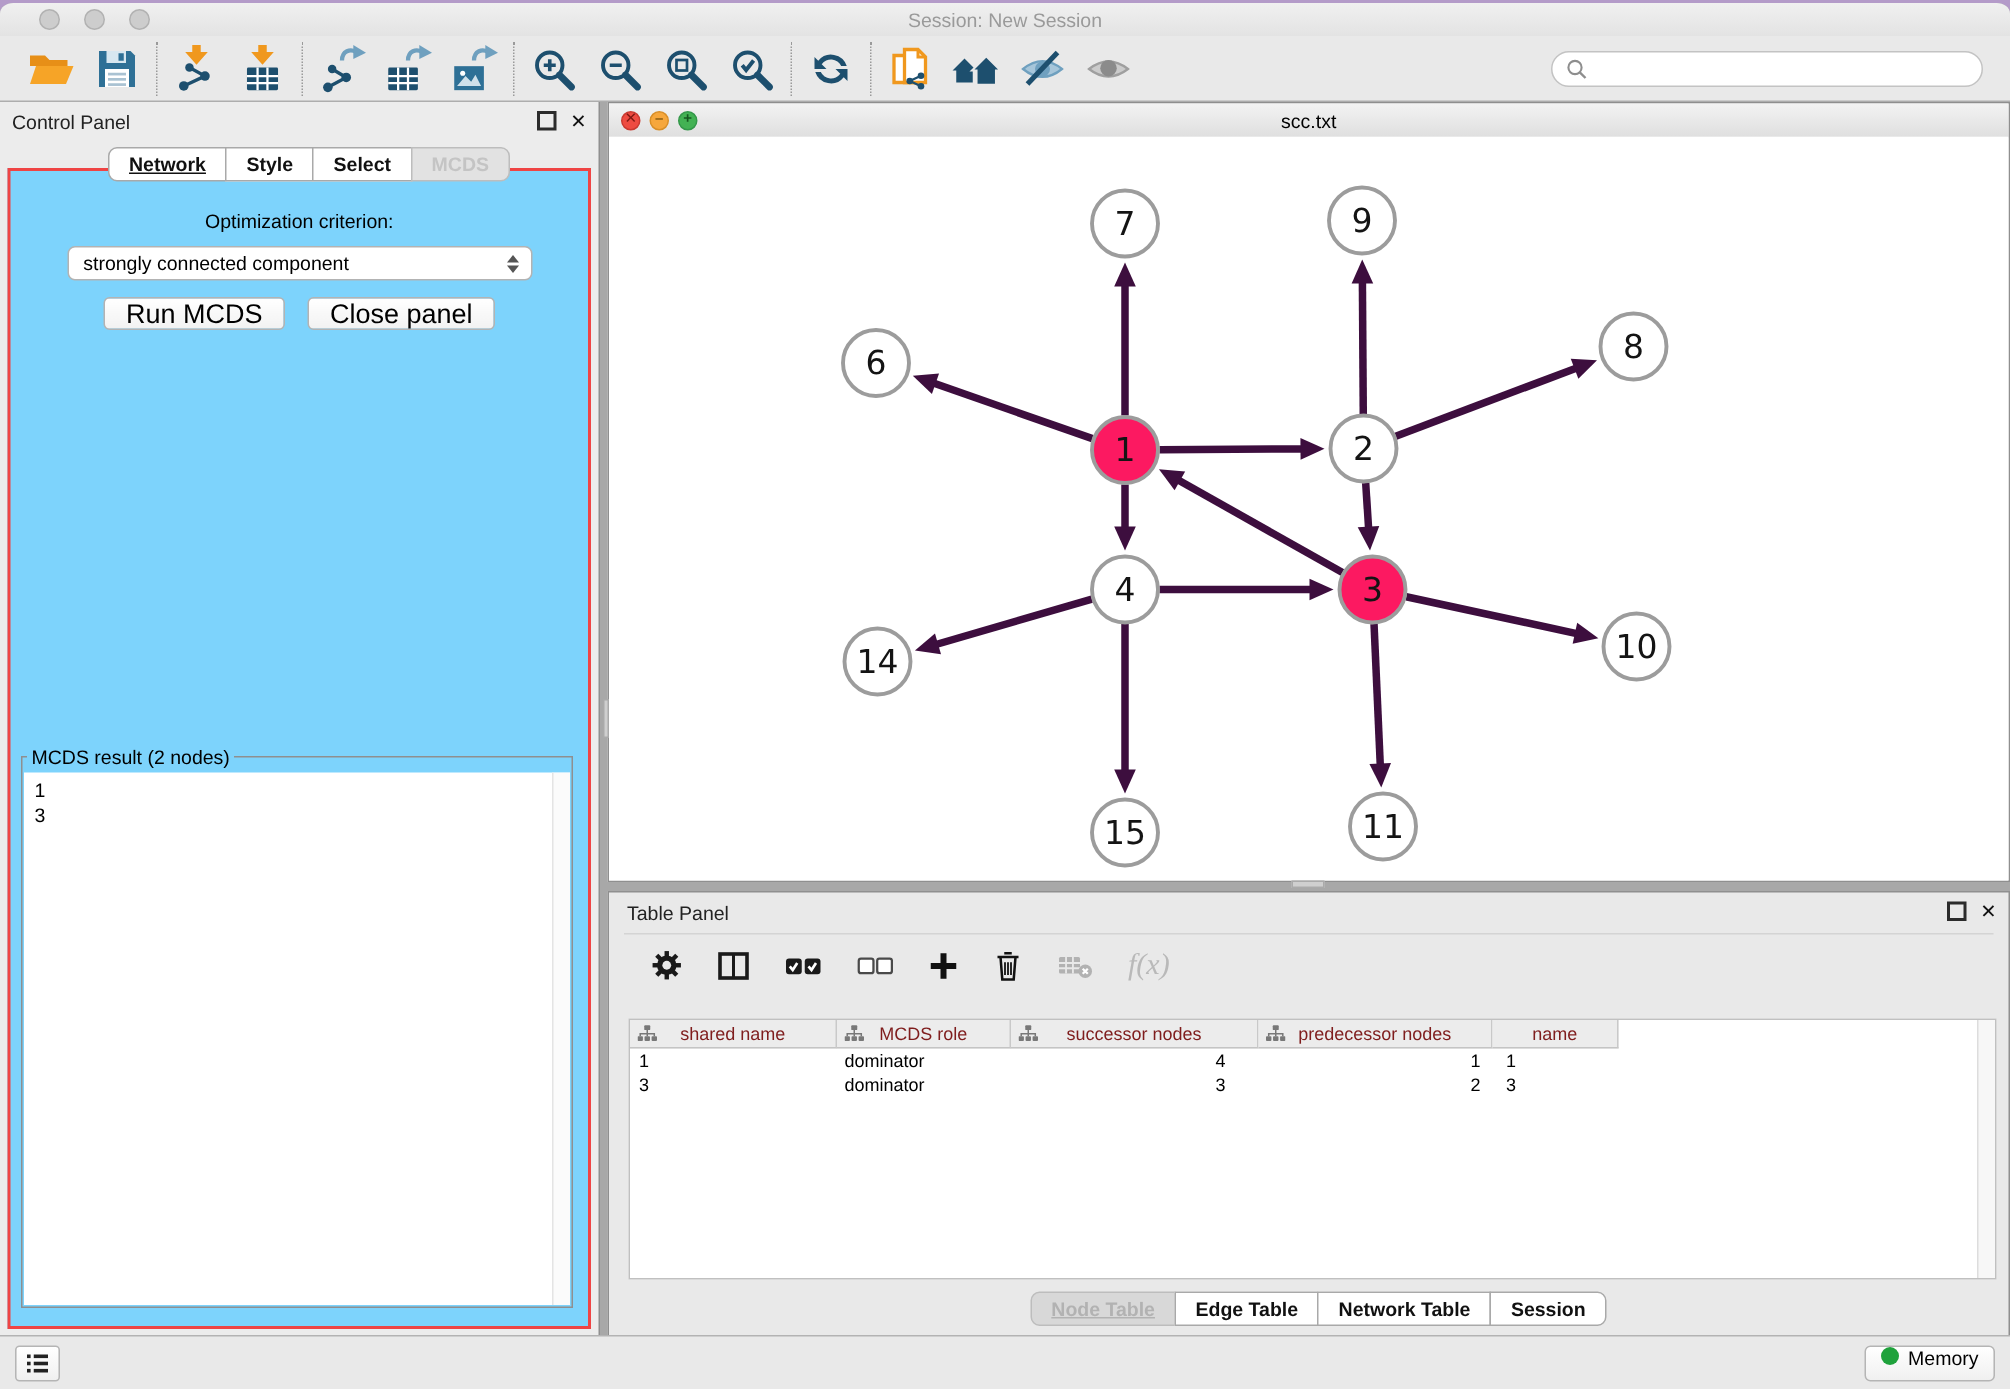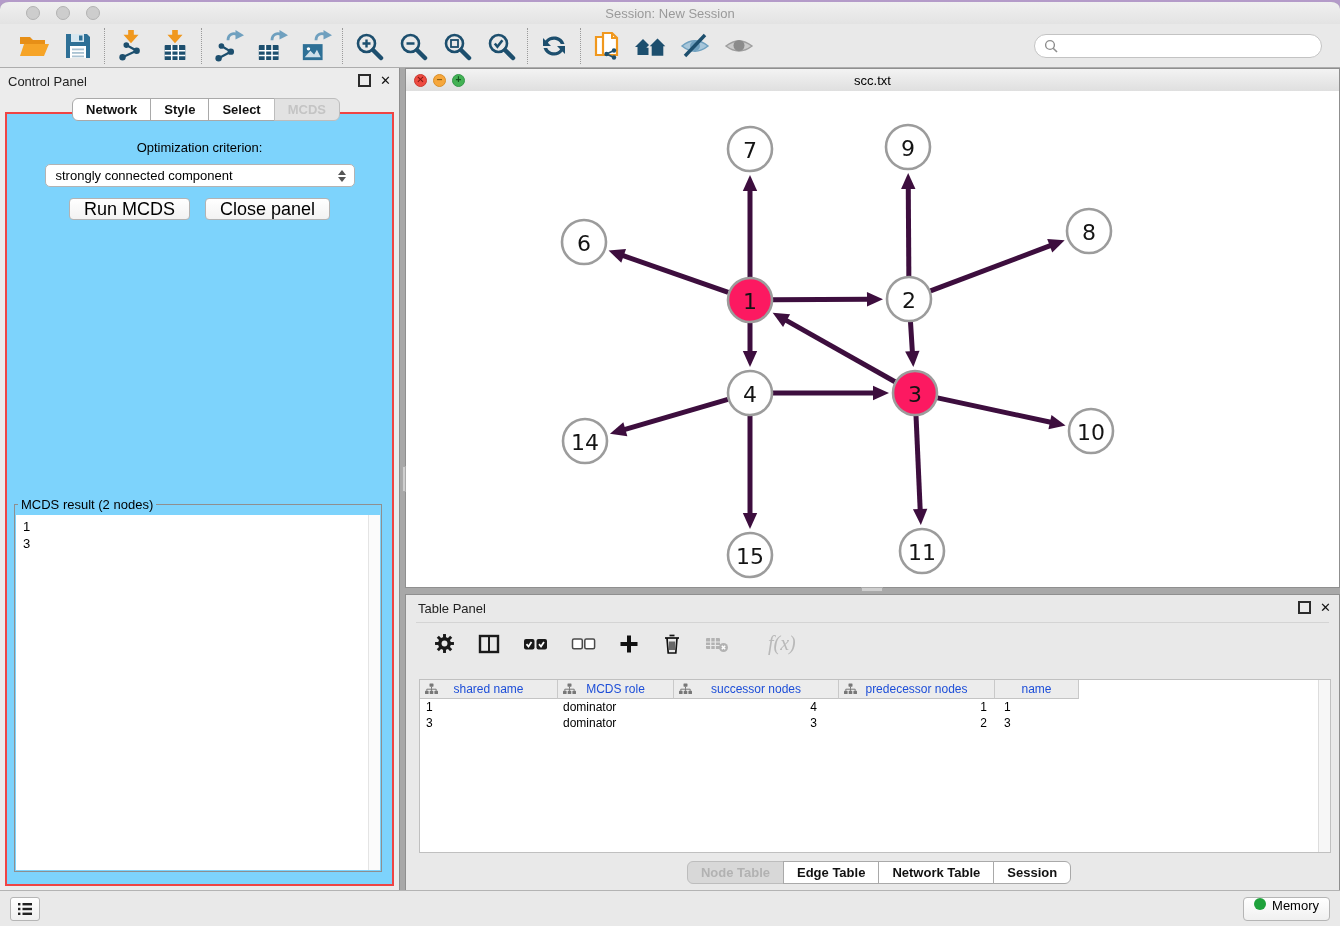--- a/index.html
+++ b/index.html
@@ -22,21 +22,21 @@
   .search-wrap{margin-left:auto;margin-right:10px;width:288px;height:24px;background:#fff;border:1px solid #c3c3c3;
                border-radius:13px;display:flex;align-items:center;padding:0 9px;box-sizing:border-box;}
   .search-wrap input{border:0;outline:0;background:transparent;flex:1;font-size:13px;margin-left:6px;font-family:inherit;}
   
   .panel-head-icons{position:absolute;right:8px;top:6px;display:flex;align-items:center;gap:9px;}
   .float-ic{width:9px;height:9px;border:2px solid #2b2b2b;display:inline-block;}
   .close-ic{font-size:13px;font-weight:bold;color:#111;line-height:11px;}
   .seg-tabs{display:flex;}
   .seg-tab{background:#fff;border:1px solid #a9a9a9;margin-left:-1px;padding:3px 13px;font-size:13px;font-weight:bold;
            color:#111;cursor:pointer;line-height:15px;}
-  .seg-tab:first-child{border-radius:6px 0 0 6px;margin-left:13px;}
+  .seg-tab:first-child{border-radius:6px 0 0 6px;margin-left:13px;text-decoration:underline;}
   .seg-tab:last-child{border-radius:0 6px 6px 0;}
   .seg-tab.active{background:#e2e2e2;color:#c4c4c4;border-color:#bdbdbd;}
   
   .control-panel{position:absolute;left:0;top:66px;width:400px;height:824px;background:#ececec;border-right:1px solid #8f8f8f;box-sizing:border-box;}
   .cp-title{position:absolute;left:8px;top:6px;font-size:13px;color:#222;}
   .cp-tabs{position:absolute;top:30px;left:0;right:0;display:flex;justify-content:center;z-index:2;}
   .cp-body{position:absolute;top:44px;left:5px;right:5px;bottom:6px;background:#7dd3fc;border:2px solid #ef4444;}
   .opt-label{margin-top:26px;text-align:center;font-size:13px;color:#000;}
   .combo{position:relative;margin:9px auto 0 auto;width:310px;height:23px;background:#fff;border:1px solid #b3b3b3;
          border-radius:5px;box-sizing:border-box;display:flex;align-items:center;cursor:pointer;}
@@ -67,23 +67,23 @@
   .net-canvas{position:absolute;top:22px;left:0;right:0;bottom:0;background:#fff;}
   .v-nub{position:absolute;left:-4px;top:397px;width:4px;height:26px;background:#cfcfcf;border:1px solid #aaa;box-sizing:border-box;}
   .h-nub{position:absolute;left:455px;bottom:-5px;width:22px;height:5px;background:#cfcfcf;border:1px solid #aaa;box-sizing:border-box;}
   
   .table-panel{position:absolute;left:405px;top:592px;width:935px;height:298px;background:#e9e9e9;border:1px solid #8f8f8f;box-sizing:border-box;}
   .tp-title{position:absolute;left:12px;top:6px;font-size:13px;color:#222;}
   .tp-toolbar{position:absolute;top:27px;left:10px;right:10px;height:42px;border-top:1px solid #d4d4d4;
               display:flex;align-items:center;gap:23px;padding-left:18px;box-sizing:border-box;}
   .tp-btn{display:flex;align-items:center;justify-content:center;cursor:pointer;}
   .tp-btn.disabled{opacity:1;}
-  .fx{font-family:"Liberation Serif","DejaVu Serif",serif;font-style:italic;font-size:20px;color:#b9b9b9;margin-left:16px;}
+  .fx{font-family:"Liberation Serif","DejaVu Serif",serif;font-style:italic;font-size:20px;color:#b9b9b9;}
   .node-table{position:absolute;left:13px;right:8px;top:84px;bottom:38px;background:#fff;border:1px solid #c0c0c0;overflow:hidden;}
-  .thead{display:flex;height:19px;font-size:12px;color:#1d4ed8;}
+  .thead{display:flex;height:19px;font-size:12px;color:#7f1d1d;}
   .th{position:relative;background:#ececec;border-right:1px solid #c9c9c9;border-bottom:1px solid #c4c4c4;
       display:flex;align-items:center;justify-content:center;box-sizing:border-box;}
   .th .colicon{position:absolute;left:5px;top:3px;}
   .tr{display:flex;height:16px;font-size:12px;color:#000;}
   .td{box-sizing:border-box;overflow:hidden;line-height:16px;}
   .td.al{text-align:left;padding-left:6px;}
   .td.ar{text-align:right;padding-right:10px;}
   .td.c2{padding-left:5px;}
   .td.c3{padding-right:22px;}
   .td.c4{padding-right:8px;}

